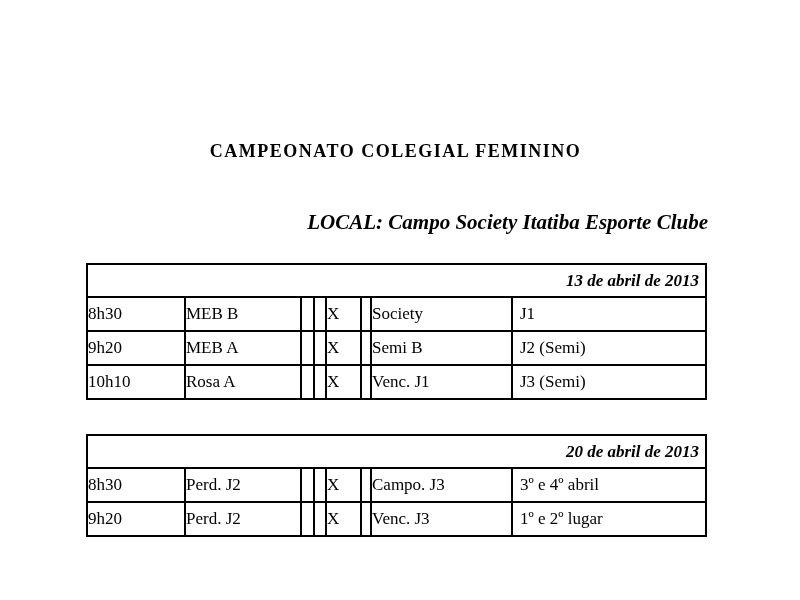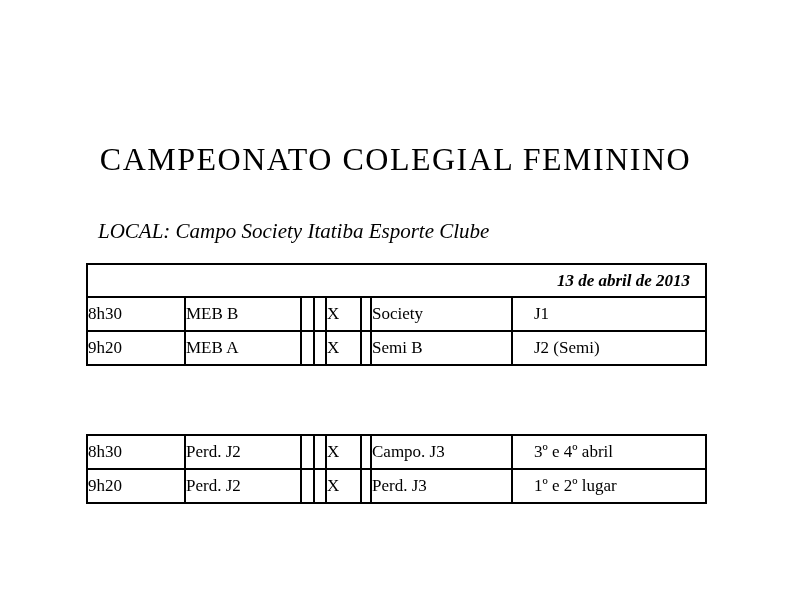--- a/index.html
+++ b/index.html
@@ -24,34 +24,34 @@
     top: 0;
     width: 619px;
   }
   .doc-title {
     position: absolute;
     top: 141px;
     left: 0;
     width: 100%;
     margin: 0;
     text-align: center;
-    font-size: 32px;
-    font-weight: normal;
+    font-size: 18px;
+    font-weight: bold;
     letter-spacing: 1.5px;
     white-space: nowrap;
   }
   .doc-subtitle {
     position: absolute;
     top: 207px;
     left: 0;
     width: 100%;
-    margin: 12px;
-    text-align: left;
+    margin: 3px;
+    text-align: right;
     font-size: 21px;
-    font-weight: normal;
+    font-weight: bold;
     font-style: italic;
     white-space: nowrap;
   }
   table.sched {
     position: absolute;
     left: 0;
     border-collapse: collapse;
     table-layout: fixed;
     width: 619px;
     font-size: 17px;
@@ -64,25 +64,25 @@
     vertical-align: middle;
     height: 32px;
     overflow: hidden;
     white-space: nowrap;
   }
   table.sched tr.date-row td {
     height: 31px;
     text-align: right;
     font-weight: bold;
     font-style: italic;
-    padding-right: 15px;
+    padding-right: 6px;
   }
   table.sched td.l {
     text-align: left;
-    padding-left: 21px;
+    padding-left: 7px;
   }
   col.c-time  { width: 98px; }
   col.c-home  { width: 116px; }
   col.c-na    { width: 13px; }
   col.c-nb    { width: 12px; }
   col.c-x     { width: 35px; }
   col.c-nc    { width: 10px; }
   col.c-away  { width: 141px; }
   col.c-label { width: 194px; }
 </style>
@@ -123,52 +123,65 @@
       <tr>
         <td>9h20</td>
         <td>MEB A</td>
         <td></td>
         <td></td>
         <td>X</td>
         <td></td>
         <td>Semi B</td>
         <td class="l">J2 (Semi)</td>
       </tr>
+      <tr>
+        <td>10h10</td>
+        <td>Rosa A</td>
+        <td></td>
+        <td></td>
+        <td>X</td>
+        <td></td>
+        <td>Venc. J1</td>
+        <td class="l">J3 (Semi)</td>
+      </tr>
     </tbody>
       </table>
 
     <table class="sched" id="table-2">
       <colgroup>
         <col class="c-time">
           <col class="c-home">
           <col class="c-na">
           <col class="c-nb">
         <col class="c-x">
           <col class="c-nc">
           <col class="c-away">
           <col class="c-label">
       </colgroup>
       <tbody>
+          <tr class="date-row">
+        <td colspan="8">20 de abril de 2013</td>
+      </tr>
       <tr>
         <td>8h30</td>
         <td>Perd. J2</td>
         <td></td>
         <td></td>
         <td>X</td>
         <td></td>
         <td>Campo. J3</td>
         <td class="l">3º e 4º abril</td>
       </tr>
       <tr>
         <td>9h20</td>
         <td>Perd. J2</td>
         <td></td>
         <td></td>
         <td>X</td>
         <td></td>
-        <td>Perd. J3</td>
+        <td>Venc. J3</td>
         <td class="l">1º e 2º lugar</td>
       </tr>
     </tbody>
       </table>
 
   </div>
 </div>
 
 </body></html>

